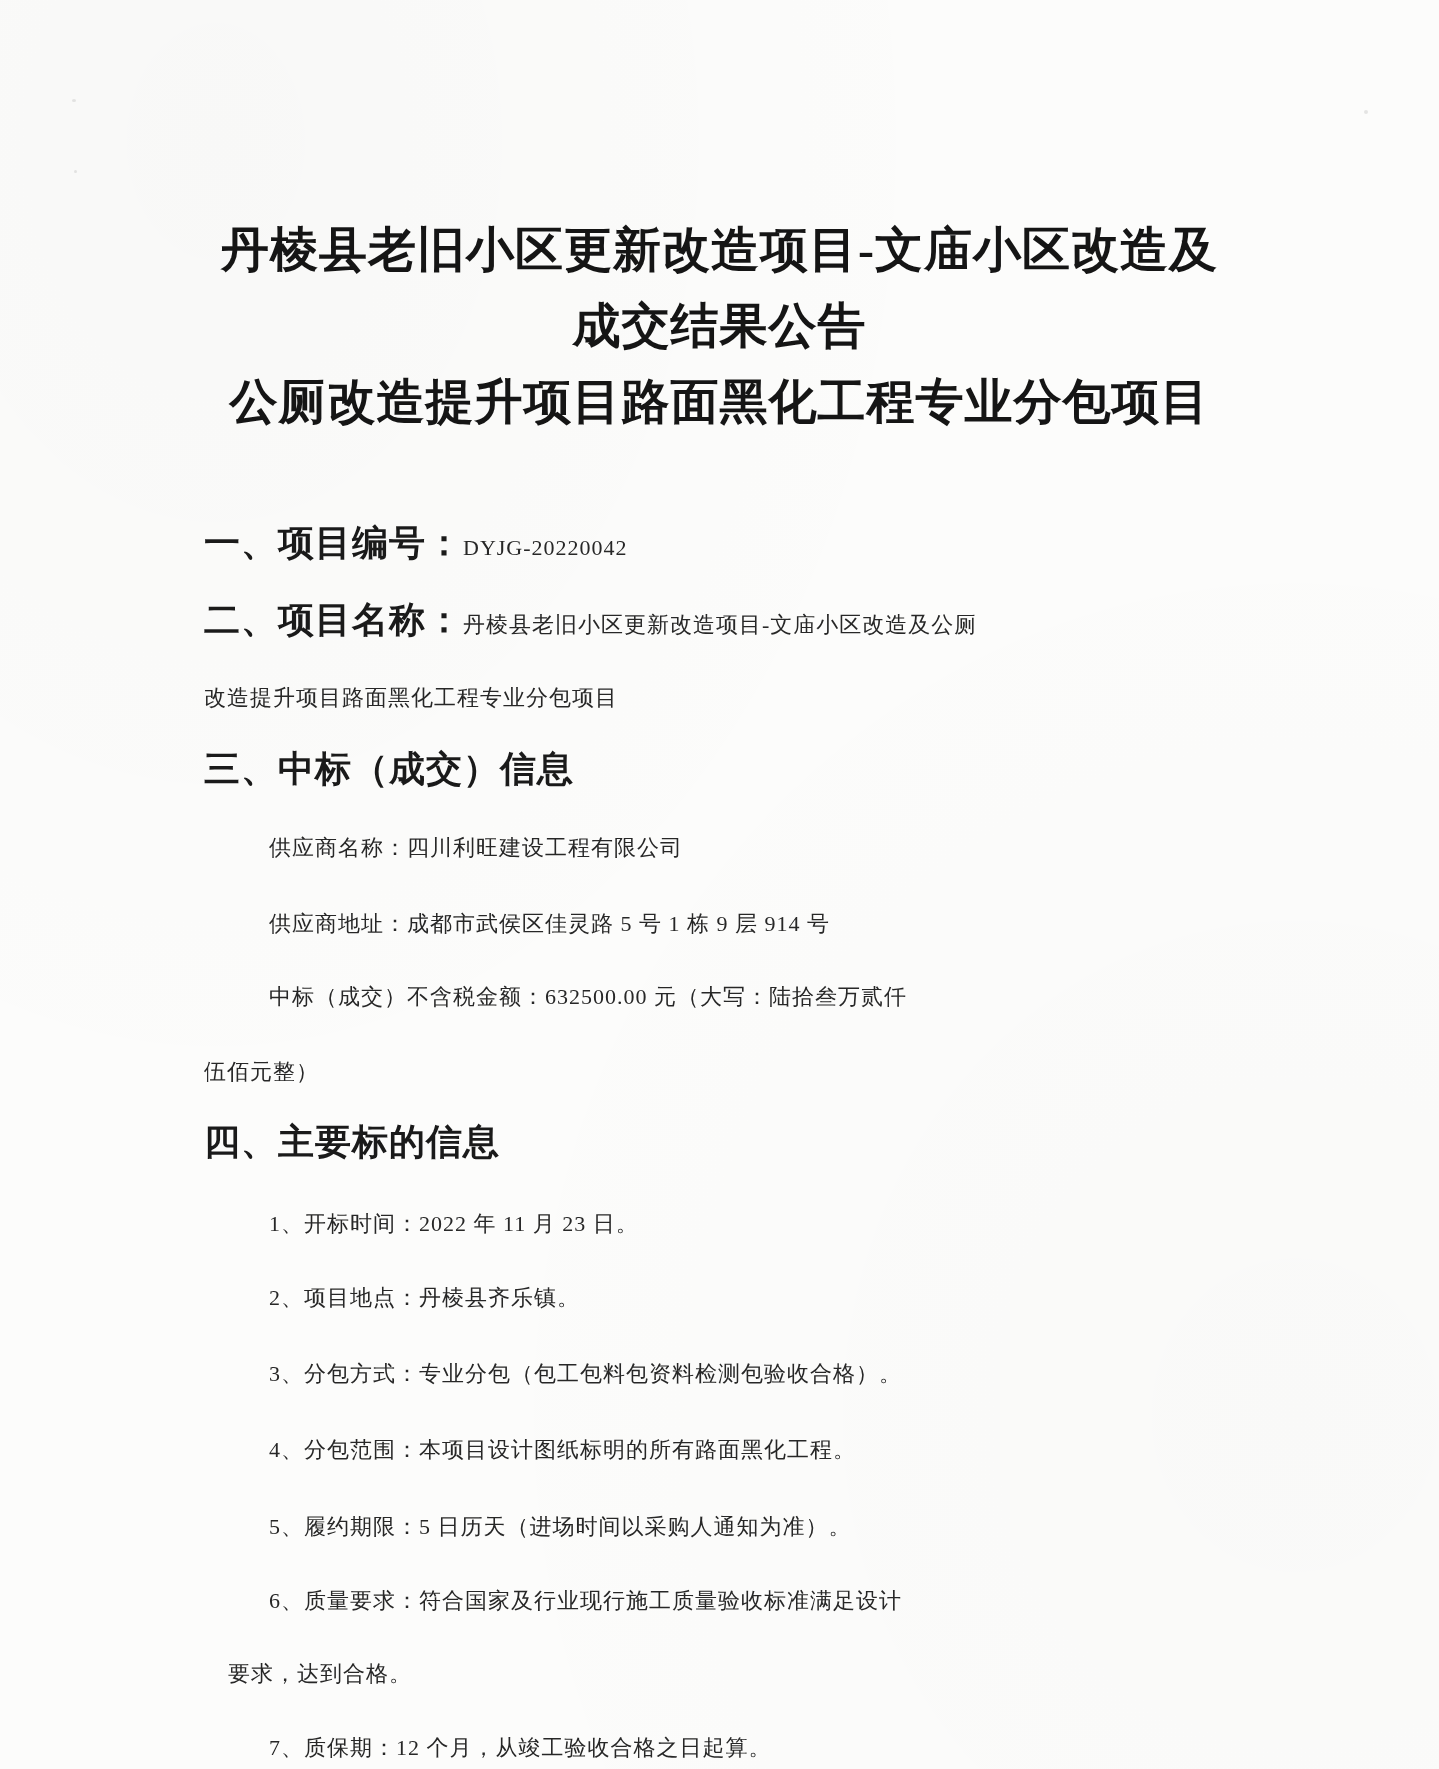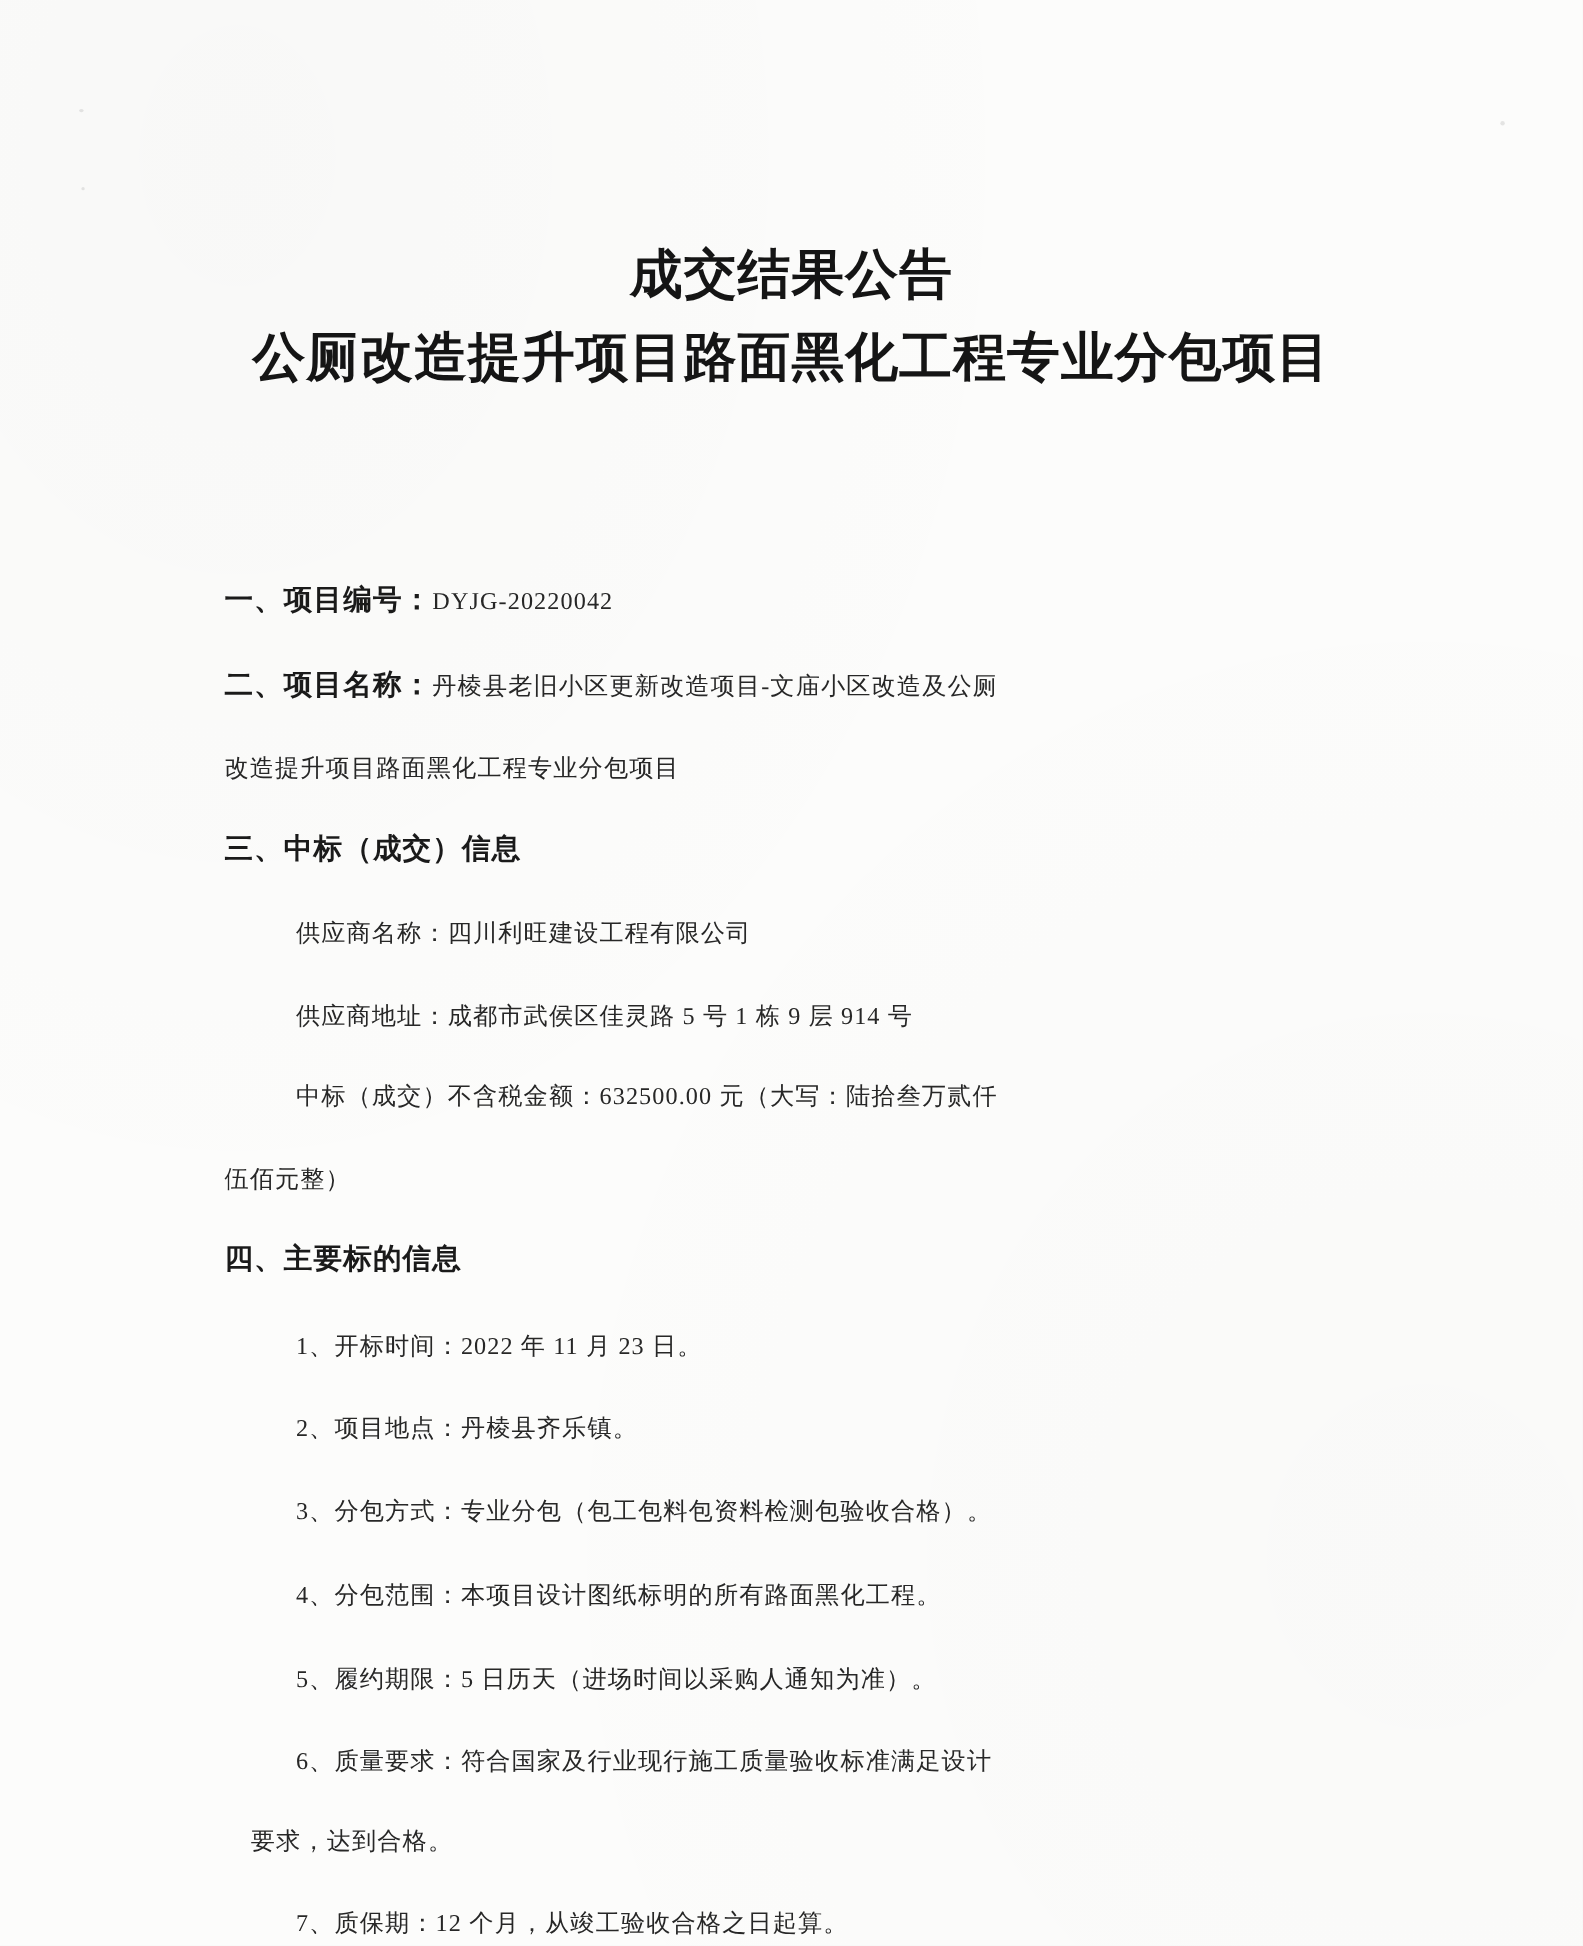--- a/index.html
+++ b/index.html
@@ -38,23 +38,23 @@
     text-align: center;
     line-height: 76px;
     font-family: "Liberation Serif", "DejaVu Serif", serif;
     font-weight: bold;
     font-size: 48px;
     letter-spacing: 1px;
     color: #151515;
   }
   
   .hd {
-    font-family: Liberation Serif, serif;
+    font-family: Liberation Mono, monospace;
     font-weight: bold;
-    font-size: 26px;
+    font-size: 36px;
     letter-spacing: 1px;
     color: #1a1a1a;
   }
   
   .bd {
     font-family: "Liberation Serif", "DejaVu Serif", serif;
     font-weight: normal;
     font-size: 22px;
     letter-spacing: 1px;
     color: #272727;
@@ -65,20 +65,21 @@
 </head>
 <body>
 
 <div class="page">
 
   <div class="speck" style="left:72px; top:99px; width:4px; height:3px;"></div>
   <div class="speck" style="left:74px; top:170px; width:3px; height:3px;"></div>
   <div class="speck" style="left:1364px; top:110px; width:4px; height:4px;"></div>
 
   <div class="title-block">
+    <div>丹棱县老旧小区更新改造项目-文庙小区改造及</div>
     <div>成交结果公告</div>
     <div>公厕改造提升项目路面黑化工程专业分包项目</div>
   </div>
 
   <div class="line m" style="top:520px;">
     <span class="hd">一、项目编号：</span><span class="bd">DYJG-20220042</span>
   </div>
 
   <div class="line m" style="top:597px;">
     <span class="hd">二、项目名称：</span><span class="bd">丹棱县老旧小区更新改造项目-文庙小区改造及公厕</span>

